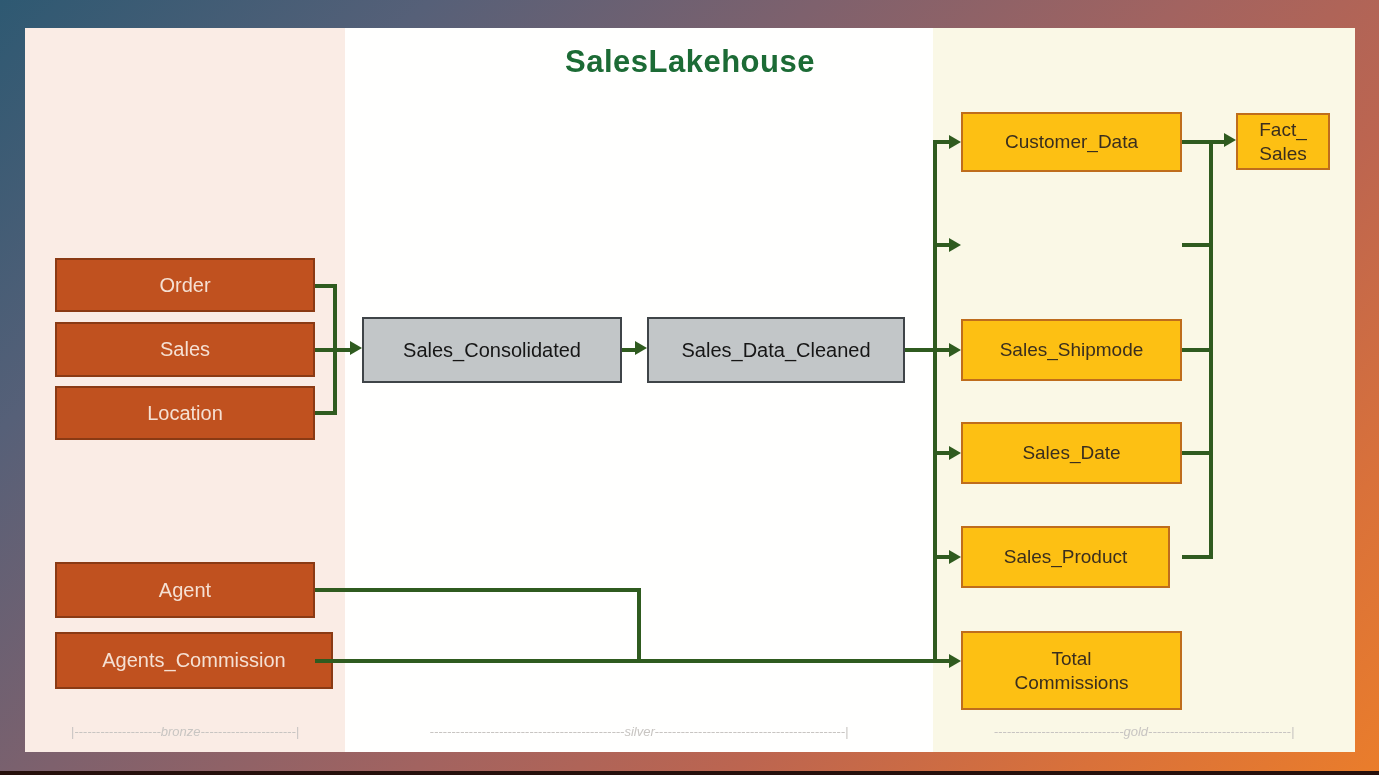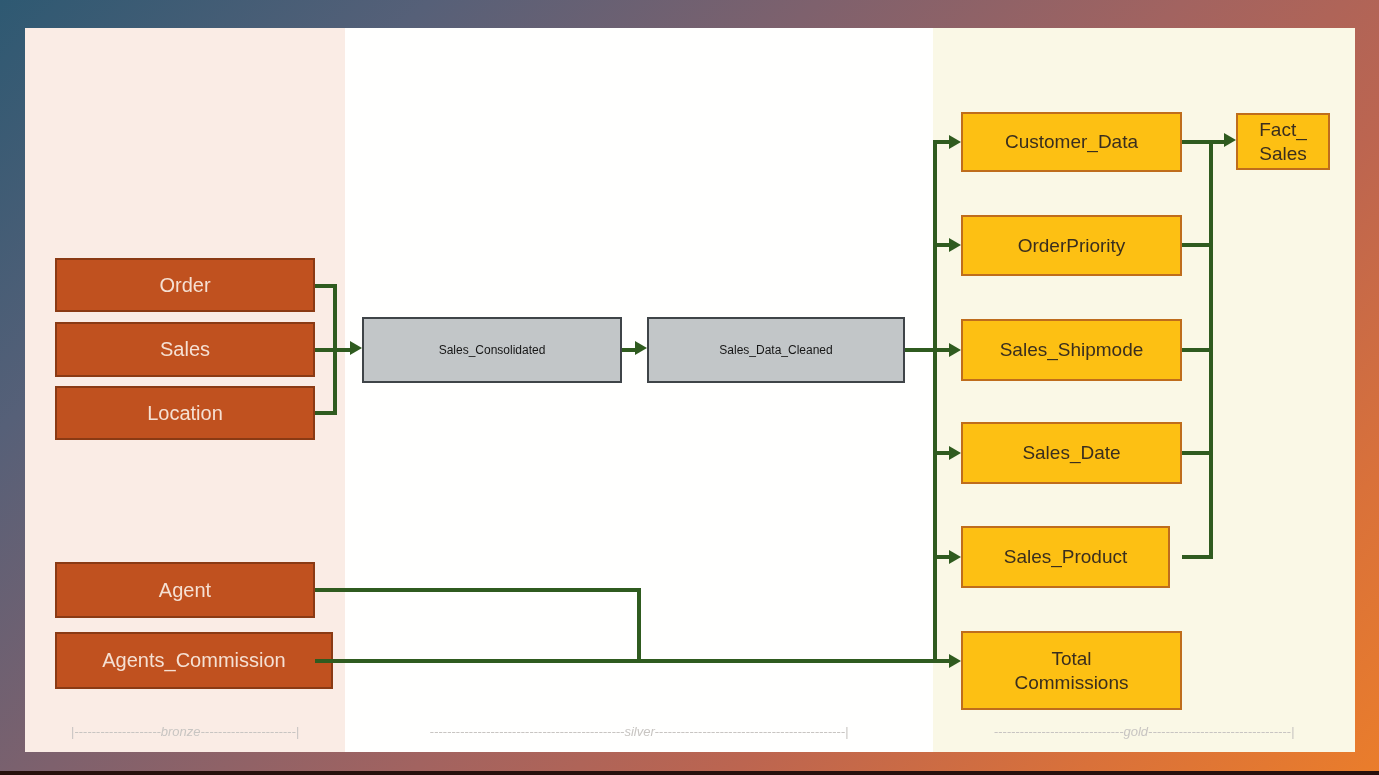--- a/index.html
+++ b/index.html
@@ -18,21 +18,21 @@
   .title {
     position:absolute; left:440px; top:44px; width:500px; text-align:center;
     font-size:31px; font-weight:bold; color:#1C6B35; letter-spacing:0.5px;
   }
 
   .node {
     position:absolute; display:flex; align-items:center; justify-content:center;
     text-align:center; white-space:pre-line; box-sizing:border-box; line-height:1.25;
   }
   .node-bronze { background:#C0511F; border:2px solid #8A3A14; color:#F5E0D3; font-size:20px; }
-  .node-silver { background:#C2C6C8; border:2px solid #3F4448; color:#161616; font-size:12px; }
+  .node-silver { background:#C2C6C8; border:2px solid #3F4448; color:#161616; font-size:20px; }
   .node-gold   { background:#FDC013; border:2px solid #BF6D1C; color:#3A2E1E; font-size:19px; }
 
   .line { position:absolute; background:#2F5B1F; }
   .arrow-r {
     position:absolute; width:0; height:0;
     border-top:7px solid transparent; border-bottom:7px solid transparent;
     border-left:12px solid #2F5B1F;
   }
 
   .ruler {
@@ -50,32 +50,32 @@
 <body>
 
 <div class="stage">
 
   <div class="canvas">
     <div class="zone zone-bronze"></div>
     <div class="zone zone-silver"></div>
     <div class="zone zone-gold"></div>
   </div>
 
+  <div class="title">SalesLakehouse</div>
 
   <div class="node node-bronze" style="left:55px;top:258px;width:260px;height:54px;">Order</div>
   <div class="node node-bronze" style="left:55px;top:322px;width:260px;height:55px;">Sales</div>
   <div class="node node-bronze" style="left:55px;top:386px;width:260px;height:54px;">Location</div>
   <div class="node node-bronze" style="left:55px;top:562px;width:260px;height:56px;">Agent</div>
   <div class="node node-bronze" style="left:55px;top:632px;width:278px;height:57px;">Agents_Commission</div>
 
   <div class="node node-silver" style="left:362px;top:317px;width:260px;height:66px;">Sales_Consolidated</div>
   <div class="node node-silver" style="left:647px;top:317px;width:258px;height:66px;">Sales_Data_Cleaned</div>
 
   <div class="node node-gold" style="left:961px;top:112px;width:221px;height:60px;">Customer_Data</div>
-  <div class="node node-gold" style="left:961px;top:215px;width:221px;height:61px;">OrderPriority</div>
   <div class="node node-gold" style="left:961px;top:319px;width:221px;height:62px;">Sales_Shipmode</div>
   <div class="node node-gold" style="left:961px;top:422px;width:221px;height:62px;">Sales_Date</div>
   <div class="node node-gold" style="left:961px;top:526px;width:209px;height:62px;">Sales_Product</div>
   <div class="node node-gold" style="left:961px;top:631px;width:221px;height:79px;">Total
 Commissions</div>
   <div class="node node-gold" style="left:1236px;top:113px;width:94px;height:57px;">Fact_
 Sales</div>
 
   <div class="line" style="left:315px;top:284px;width:22px;height:4px;"></div>
   <div class="line" style="left:315px;top:411px;width:22px;height:4px;"></div>

